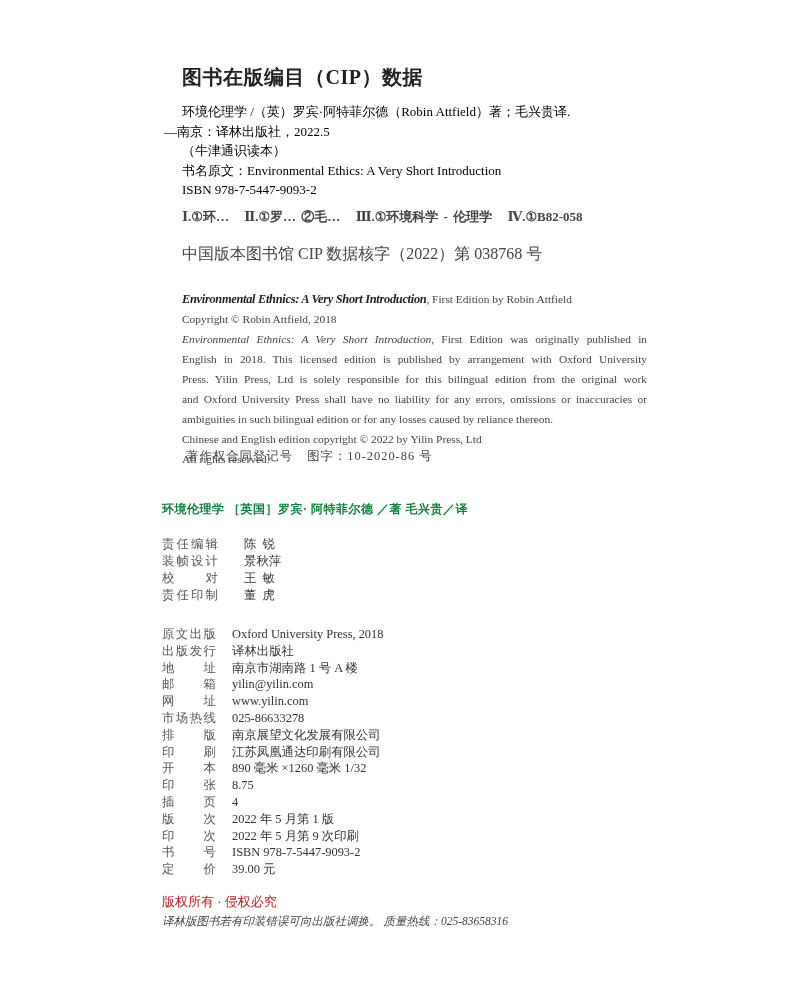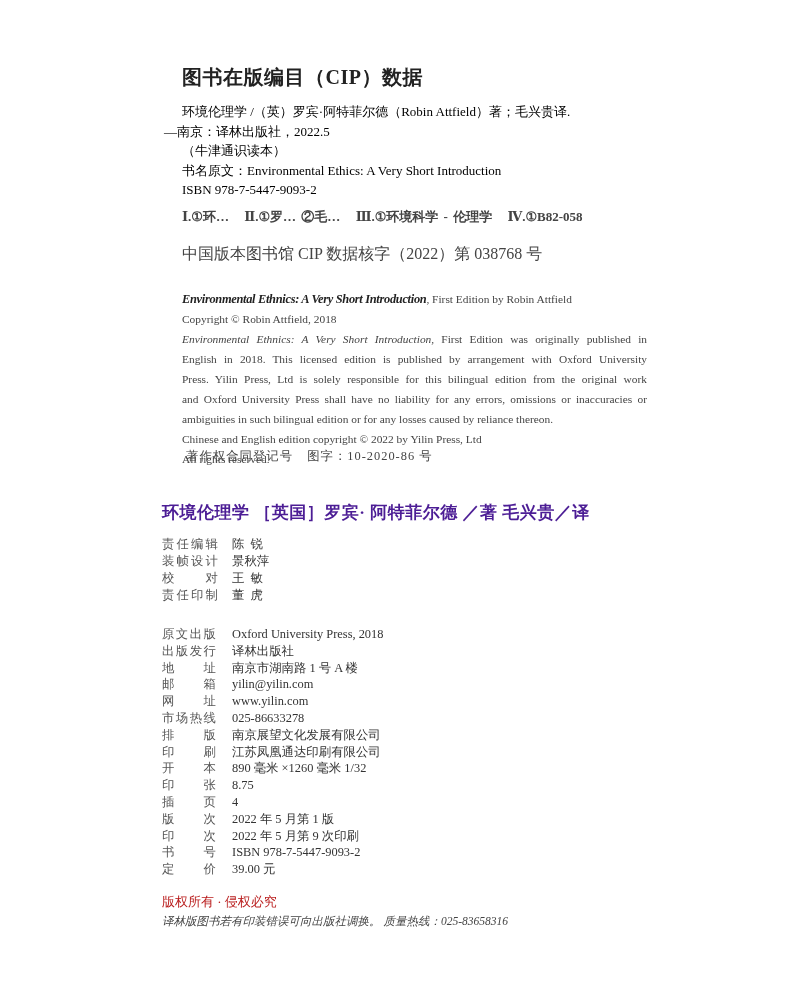--- a/index.html
+++ b/index.html
@@ -20,25 +20,25 @@
 
     .eng-block { left: 182px; top: 289px; width: 465px; font-size: 11.4px; line-height: 20px; color: #444; }
     .eng-block .line { white-space: nowrap; }
     .eng-block .justify { text-align: justify; text-align-last: justify; white-space: normal; }
     .eng-block .bi { font-style: italic; font-weight: bold; font-size: 12.4px; color: #222; letter-spacing: -0.3px; }
     .eng-block .it { font-style: italic; }
 
     .reg-line { left: 186px; top: 448px; font-size: 12.4px; color: #444; letter-spacing: 1px; }
     .reg-line .gap { display: inline-block; width: 14px; }
 
-    .book-heading { left: 162px; top: 501px; font-size: 17px; font-weight: bold; color: #4c1d95; letter-spacing: 0.5px; }
+    .book-heading { left: 162px; top: 501px; font-size: 12px; font-weight: bold; color: #15803d; letter-spacing: 0.5px; }
 
     .staff { left: 162px; top: 536px; font-size: 12.4px; color: #444; line-height: 17px; }
     .kv { display: flex; }
-    .kv .k { width: 68px; text-align-last: justify; padding-right: 0; margin-right: 14px; color: #555; }
+    .kv .k { width: 68px; text-align-last: justify; padding-right: 0; margin-right: 26px; color: #555; }
     .kv .v { color: #333; }
     .staff .kv .k { width: 56px; }
     .staff .kv .v { margin-left: 0; letter-spacing: 0; }
 
     .pub { left: 162px; top: 626px; font-size: 12.4px; color: #444; line-height: 16.8px; }
     .pub .kv .k { width: 54px; margin-right: 16px; }
 
     .rights-title { left: 162px; top: 893px; font-size: 13px; color: #b91c1c; text-align: center; }
     .rights-note { left: 162px; top: 914px; font-size: 11.5px; color: #444; font-style: italic; }
   </style>

